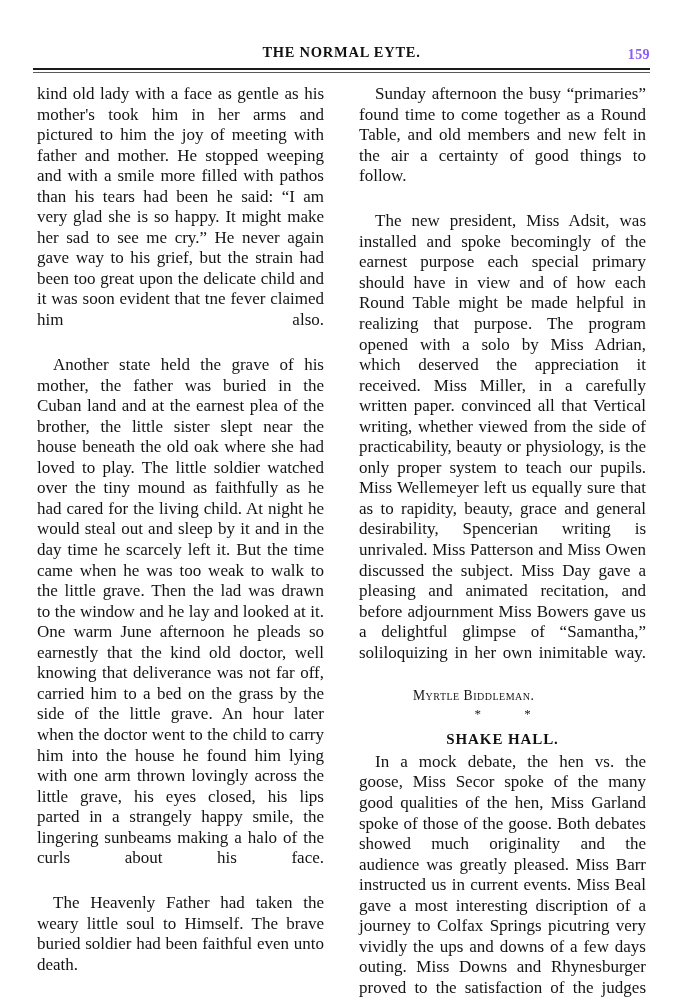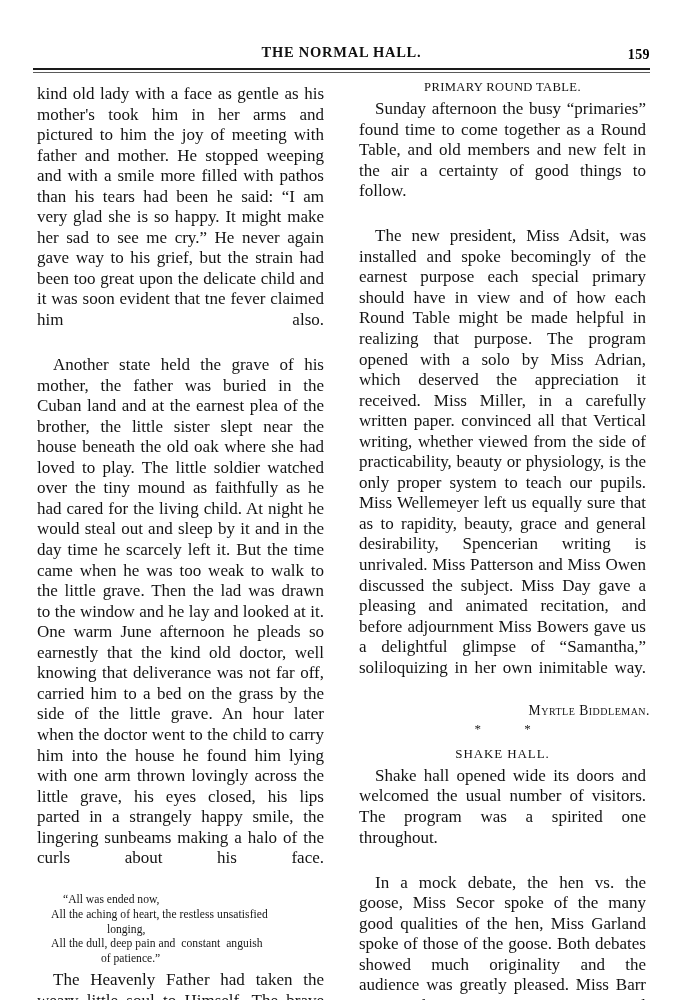--- a/index.html
+++ b/index.html
@@ -44,21 +44,21 @@
     color: #101010;
     font-family: "Liberation Serif", "DejaVu Serif", serif;
   }
   .masthead-folio {
     position: absolute;
     right: 0;
     top: 3px;
     font-weight: bold;
     font-size: 14px;
     letter-spacing: 0.4px;
-    color: #000000;
+    color: #8b5cf6;
   }
   .rule-double {
     position: absolute;
     left: 33px;
     top: 68px;
     width: 617px;
   }
   .rule-double .thick {
     height: 2.4px;
     background: #1a1a1a;
@@ -112,24 +112,25 @@
     font-size: 12.6px;
     letter-spacing: 0.35px;
     font-weight: normal;
     color: #111;
   }
   .sec-head.caps {
     font-variant: small-caps;
     text-transform: uppercase;
   }
   .sec-head.big {
-    font-size: 13px;
+    font-size: 15px;
     letter-spacing: 0.9px;
     margin-top: 9px;
     margin-bottom: 1px;
+    font-weight: bold;
   }
 
   
   .verse {
     margin: 2px 0 2px 0;
     font-size: 11.6px;
     line-height: 14.6px;
     color: #141414;
   }
   .verse .v {
@@ -144,21 +145,21 @@
   .verse .v-b, .verse .v-d { letter-spacing: 0.05px; }
   .sig-block {
     text-align: right;
     font-size: 13.8px;
     font-variant: small-caps;
     letter-spacing: 0.35px;
     margin: 0;
     padding-right: 2px;
   }
   .sig-center {
-    text-align: right;
+    text-align: left;
     font-size: 13.6px;
     font-variant: small-caps;
     letter-spacing: 0.5px;
     margin: 1px 0 0 0;
     padding-left: 58px;
   }
   .hr-wrap { position: relative; height: 0; }
   .hr-inline {
     position: absolute;
     left: 78px;
@@ -178,71 +179,62 @@
   }
 
   .gap-sm { height: 7px; }
 </style>
 </head>
 <body>
 
 <div class="page">
 
   <div class="masthead">
-    <div class="masthead-title">THE NORMAL HALL.</div>
+    <div class="masthead-title">THE NORMAL EYTE.</div>
     <div class="masthead-folio">159</div>
   </div>
 
   <div class="rule-double">
     <div class="thick"></div>
     <div class="thin"></div>
   </div>
 
   <div class="columns">
 
     <div class="col col-left">
 
       <p class="para noindent">kind old lady with a face as gentle as his mother's took him in her arms and pictured to him the joy of meeting with father and mother. He stopped weeping and with a smile more filled with pathos than his tears had been he said: “I am very glad she is so happy. It might make her sad to see me cry.” He never again gave way to his grief, but the strain had been too great upon the delicate child and it was soon evident that tne fever claimed him also.</p>
 
       <p class="para">Another state held the grave of his mother, the father was buried in the Cuban land and at the earnest plea of the brother, the little sister slept near the house beneath the old oak where she had loved to play. The little soldier watched over the tiny mound as faithfully as he had cared for the living child. At night he would steal out and sleep by it and in the day time he scarcely left it. But the time came when he was too weak to walk to the little grave. Then the lad was drawn to the window and he lay and looked at it. One warm June afternoon he pleads so earnestly that the kind old doctor, well knowing that deliverance was not far off, carried him to a bed on the grass by the side of the little grave. An hour later when the doctor went to the child to carry him into the house he found him lying with one arm thrown lovingly across the little grave, his eyes closed, his lips parted in a strangely happy smile, the lingering sunbeams making a halo of the curls about his face.</p>
 
-      <div class="verse">
-        <span class="v v-a">“All was ended now,</span>
-        <span class="v v-b">All the aching of heart, the restless unsatisfied</span>
-        <span class="v v-c">longing,</span>
-        <span class="v v-d">All the dull, deep pain and  constant  anguish</span>
-        <span class="v v-e">of patience.”</span>
-      </div>
 
       <p class="para">The Heavenly Father had taken the weary little soul to Himself. The brave buried soldier had been faithful even unto death.</p>
 
       <div class="sig-block">A Table.</div>
       <div class="hr-wrap">
         <div class="hr-inline"></div>
       </div>
 
       <div class="gap-sm"></div>
 
       <p class="para">Stationary of nearly all kinds at the Racket Store.</p>
 
     </div>
 
     <div class="col col-right">
 
-      <div class="sec-head caps">Primary Round Table.</div>
 
       <p class="para">Sunday afternoon the busy “primaries” found time to come together as a Round Table, and old members and new felt in the air a certainty of good things to follow.</p>
 
       <p class="para">The new president, Miss Adsit, was installed and spoke becomingly of the earnest purpose each  special  primary  should have in view and of how each Round Table might be made helpful in realizing that purpose.  The program opened with a solo by Miss Adrian, which deserved the appreciation it received.  Miss Miller, in a carefully written paper. convinced all that Vertical writing, whether viewed from the side of practicability, beauty or physiology, is the only proper system to teach our pupils. Miss Wellemeyer left us equally sure that as to rapidity, beauty, grace and general desirability, Spencerian writing is unrivaled.  Miss Patterson and Miss Owen discussed the subject.  Miss Day gave a pleasing and animated recitation, and before adjournment Miss Bowers gave us a delightful glimpse of “Samantha,” soliloquizing in her own inimitable way.</p>
 
       <div class="sig-center">Myrtle Biddleman.</div>
 
       <div class="asterisks">*     *</div>
 
       <div class="sec-head big">SHAKE HALL.</div>
 
-      <p class="para">Shake hall opened wide its doors and welcomed the usual number of visitors. The program was a spirited one throughout.</p>
 
       <p class="para">In a mock debate, the hen vs. the goose, Miss Secor spoke of the many good qualities of the hen, Miss Garland spoke of those of the goose.  Both debates showed much originality and the audience was greatly pleased.  Miss Barr instructed us in current events.  Miss Beal gave a most interesting discription of a journey to Colfax Springs picutring very vividly the ups and downs of a few days outing.  Miss Downs and Rhynesburger proved to the satisfaction of the judges that poverty is a greater factor in the developement of good character than are riches; yet in behalf of the negative many good thoughts produced</p>
     </div>
 
   </div>
 </div>
 
 </body></html>

